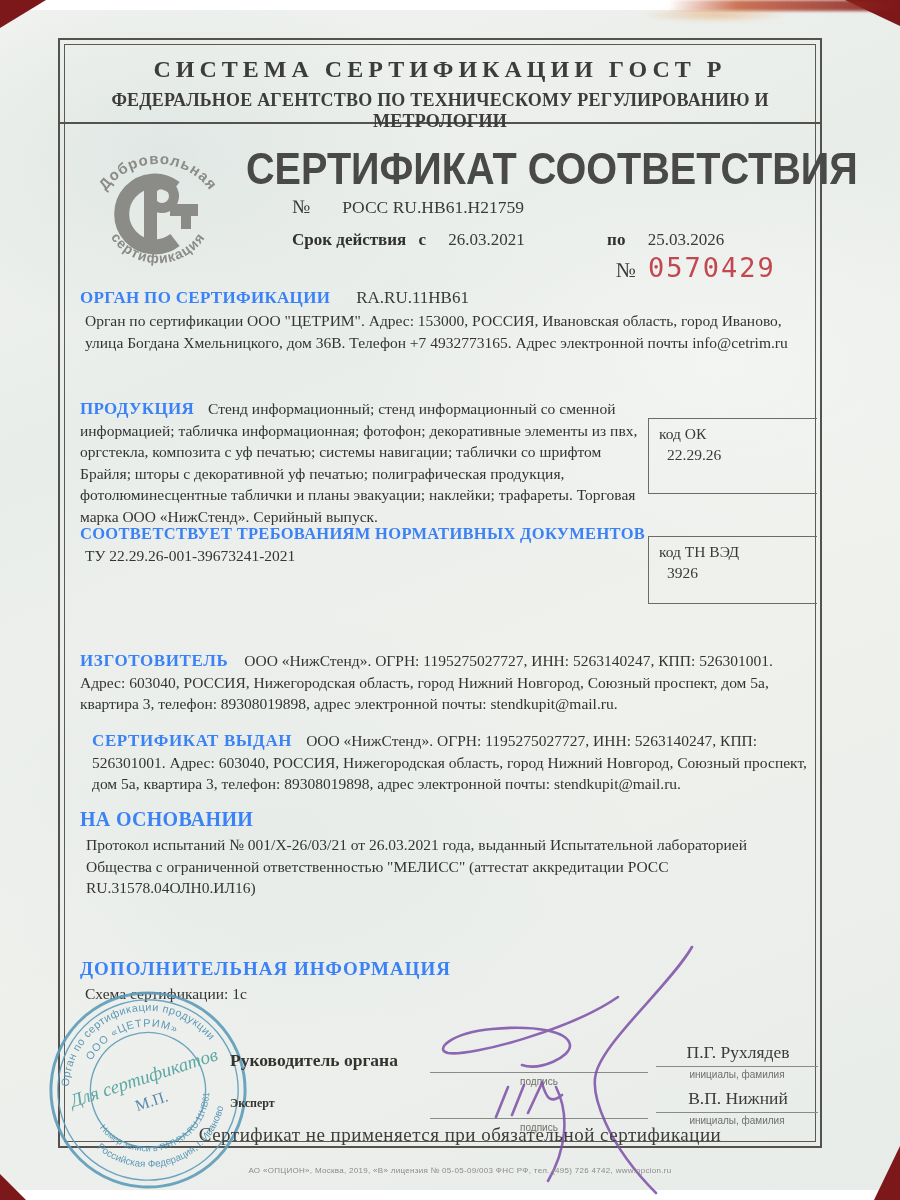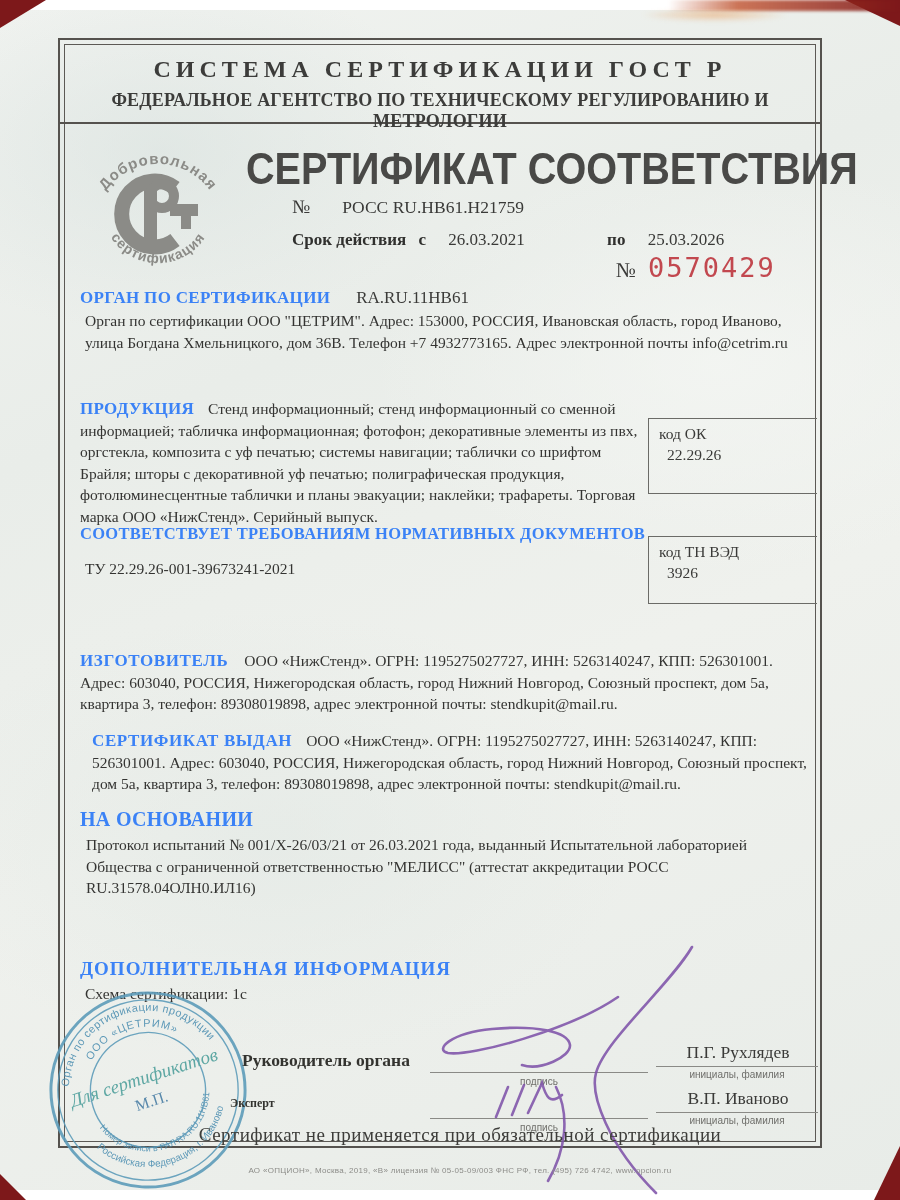--- a/index.html
+++ b/index.html
@@ -97,21 +97,21 @@
   <span class="sec-head" style="font-size:17px;margin-right:14px;">ПРОДУКЦИЯ</span><span>Стенд информационный; стенд информационный со сменной информацией; табличка информационная; фотофон; декоративные элементы из пвх, оргстекла, композита с уф печатью; системы навигации; таблички со шрифтом Брайля; шторы с декоративной уф печатью; полиграфическая продукция, фотолюминесцентные таблички и планы эвакуации; наклейки; трафареты. Торговая марка ООО «НижСтенд». Серийный выпуск.</span>
 </div>
 
 <div class="abs codebox" style="left:648px;top:418px;width:168px;height:74px;">
   <div class="ser" style="font-size:15.5px;margin:6px 0 0 10px;">код ОК</div>
   <div class="ser" style="font-size:15.5px;margin:3px 0 0 18px;">22.29.26</div>
 </div>
 
 <div class="abs" style="left:80px;top:524px;width:566px;">
   <div class="ser sec-head">СООТВЕТСТВУЕТ ТРЕБОВАНИЯМ НОРМАТИВНЫХ ДОКУМЕНТОВ</div>
-  <div class="ser body-txt" style="padding-left:5px;margin-top:14px;">ТУ 22.29.26-001-39673241-2021</div>
+  <div class="ser body-txt" style="padding-left:5px;margin-top:1px;">ТУ 22.29.26-001-39673241-2021</div>
 </div>
 
 <div class="abs codebox" style="left:648px;top:536px;width:168px;height:66px;">
   <div class="ser" style="font-size:15.5px;margin:6px 0 0 10px;">код ТН ВЭД</div>
   <div class="ser" style="font-size:15.5px;margin:3px 0 0 18px;">3926</div>
 </div>
 
 <div class="abs ser body-txt" style="left:80px;top:650px;width:732px;">
   <span class="sec-head" style="font-size:17px;letter-spacing:.6px;margin-right:16px;">ИЗГОТОВИТЕЛЬ</span><span>ООО «НижСтенд». ОГРН: 1195275027727, ИНН: 5263140247, КПП: 526301001. Адрес: 603040, РОССИЯ, Нижегородская область, город Нижний Новгород, Союзный проспект, дом 5а, квартира 3, телефон: 89308019898, адрес электронной почты: stendkupit@mail.ru.</span>
 </div>
@@ -149,31 +149,31 @@
   <text font-family="Liberation Sans, sans-serif" font-size="9" fill="#4f90b2">
     <textPath href="#stArcB1" startOffset="50%" text-anchor="middle">Номер записи в РАЛ RA.RU.11НВ61</textPath>
   </text>
   <text font-family="Liberation Sans, sans-serif" font-size="10" fill="#4f90b2">
     <textPath href="#stArcB2" startOffset="50%" text-anchor="middle">Российская Федерация, г. Иваново</textPath>
   </text>
   <text x="105" y="98" text-anchor="middle" font-family="Liberation Serif, serif" font-style="italic" font-size="19" fill="#4fa09c">Для сертификатов</text>
   <text x="105" y="122" text-anchor="middle" font-family="Liberation Serif, serif" font-size="16" fill="#4a7ea5">М.П.</text>
 </svg>
 
-<div class="abs ser hd" style="left:242px;top:1050px;font-size:17.5px;color:#33332f;">Руководитель органа</div>
+<div class="abs ser hd" style="left:230px;top:1050px;font-size:17.5px;color:#33332f;">Руководитель органа</div>
 <div class="abs thin-line" style="left:430px;top:1072px;width:218px;"></div>
 <div class="abs small-lbl" style="left:430px;top:1076px;width:218px;text-align:center;font-family:'Liberation Sans',sans-serif;">подпись</div>
 <div class="abs ser" style="left:658px;top:1042px;width:160px;text-align:center;font-size:17.5px;">П.Г. Рухлядев</div>
 <div class="abs thin-line" style="left:656px;top:1066px;width:162px;"></div>
 <div class="abs small-lbl" style="left:656px;top:1069px;width:162px;text-align:center;font-family:'Liberation Sans',sans-serif;">инициалы, фамилия</div>
 
 <div class="abs ser hd" style="left:230px;top:1096px;font-size:12px;color:#33332f;">Эксперт</div>
 <div class="abs thin-line" style="left:430px;top:1118px;width:218px;"></div>
 <div class="abs small-lbl" style="left:430px;top:1122px;width:218px;text-align:center;font-family:'Liberation Sans',sans-serif;">подпись</div>
-<div class="abs ser" style="left:658px;top:1088px;width:160px;text-align:center;font-size:17.5px;">В.П. Иваново</div>
+<div class="abs ser" style="left:658px;top:1088px;width:160px;text-align:center;font-size:17.5px;">В.П. Нижний</div>
 <div class="abs thin-line" style="left:656px;top:1112px;width:162px;"></div>
 <div class="abs small-lbl" style="left:656px;top:1115px;width:162px;text-align:center;font-family:'Liberation Sans',sans-serif;">инициалы, фамилия</div>
 
 <svg class="abs" viewBox="0 0 320 260" style="left:400px;top:945px;width:320px;height:260px;" aria-hidden="true">
   <g fill="none" stroke="#7c4fa8" stroke-width="2.6" stroke-linecap="round" opacity=".85">
     <path d="M 292 2 C 270 40, 205 95, 196 128 C 190 150, 208 200, 256 248"></path>
     <path d="M 218 52 C 170 85, 70 112, 48 108 C 34 105, 50 88, 92 84 C 135 80, 168 86, 170 100 C 171 112, 140 126, 122 120"></path>
     <path d="M 96 172 L 108 142 M 112 170 L 124 140 M 128 168 L 142 138 C 146 152, 150 160, 162 150 M 156 142 C 170 170, 166 205, 148 236"></path>
   </g>
 </svg>

